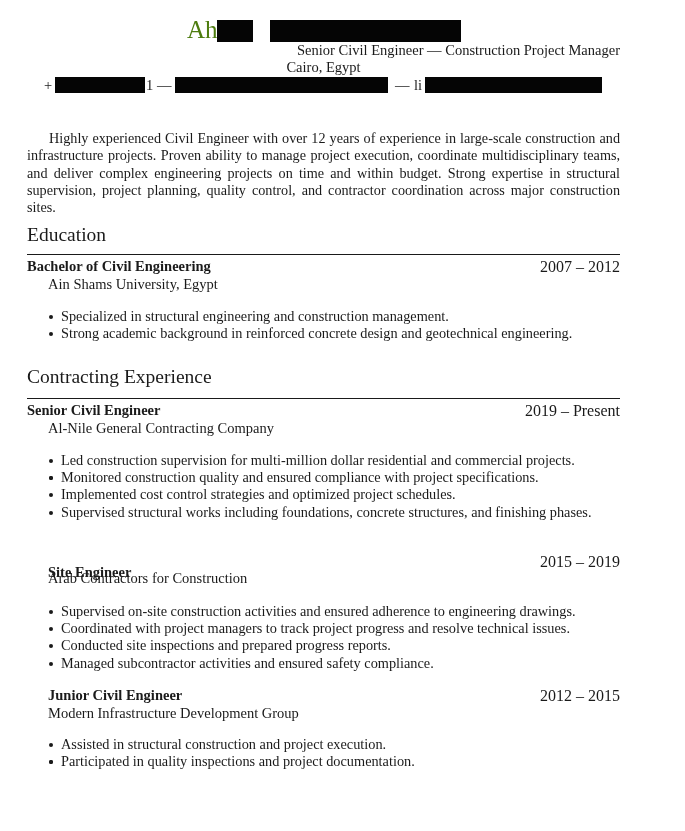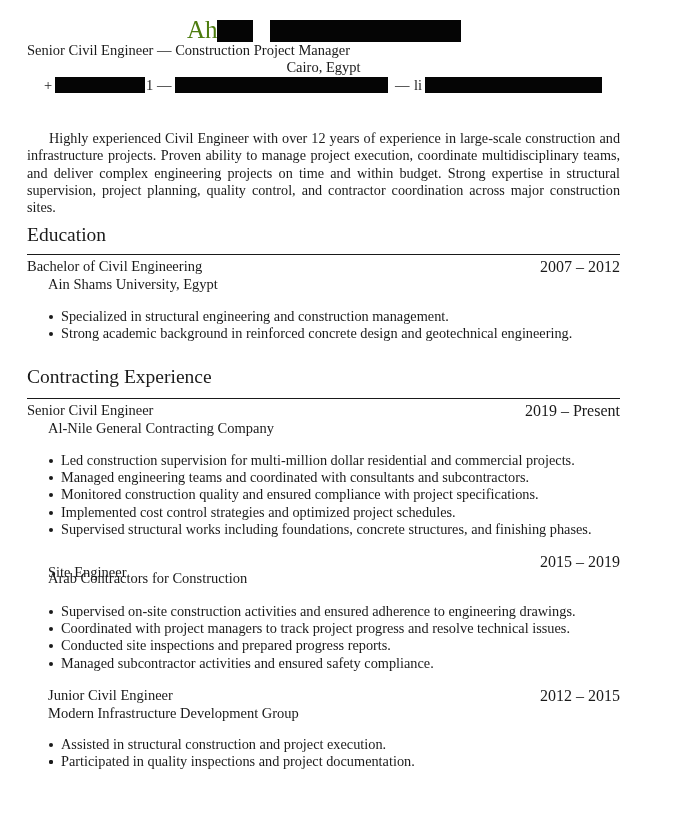--- a/index.html
+++ b/index.html
@@ -43,21 +43,21 @@
     }
     .redact {
       position: absolute;
       background: #050505;
     }
     .subtitle {
       position: absolute;
       top: 42px;
       left: 0;
       width: 593px;
-      text-align: left;
+      text-align: right;
       font-family: "Liberation Serif", serif;
       font-size: 14.5px;
       line-height: 17px;
     }
     .location {
       position: absolute;
       top: 59px;
       left: 0;
       width: 593px;
       text-align: center;
@@ -102,21 +102,21 @@
     .rule {
       position: absolute;
       left: 0;
       width: 593px;
       height: 1.3px;
       background: #1a1a1a;
     }
     .entry-title {
       position: absolute;
       font-family: "Liberation Serif", serif;
-      font-weight: normal;
+      font-weight: bold;
       font-size: 14.5px;
       line-height: 17px;
     }
     .entry-date {
       position: absolute;
       right: 0;
       font-family: "Liberation Serif", serif;
       font-size: 16px;
       line-height: 17px;
       text-align: right;
@@ -195,21 +195,21 @@
   </ul>
 
   <div class="section-title" style="top:366px;">Contracting Experience</div>
   <div class="rule" style="top:398px;"></div>
 
   <div class="entry-title" style="top:402px; left:0;">Senior Civil Engineer</div>
   <div class="entry-date" style="top:402px;">2019 – Present</div>
   <div class="entry-org" style="top:420px;">Al-Nile General Contracting Company</div>
   <ul class="bullets" style="top:452px;">
     <li><span class="dot"></span><span>Led construction supervision for multi-million dollar residential and commercial projects.</span></li>
-    <li><span class="dot"></span><span>Managed engineering teams and coordinated with consultants and subcontractors.</span></li>
+    <li><span class="dot"></span></li>
     <li><span class="dot"></span><span>Monitored construction quality and ensured compliance with project specifications.</span></li>
     <li><span class="dot"></span><span>Implemented cost control strategies and optimized project schedules.</span></li>
     <li><span class="dot"></span><span>Supervised structural works including foundations, concrete structures, and finishing phases.</span></li>
   </ul>
 
   <div class="entry-title" style="top:553px; left:21px;margin-top:11px;">Site Engineer</div>
   <div class="entry-date" style="top:553px;">2015 – 2019</div>
   <div class="entry-org" style="top:570px;">Arab Contractors for Construction</div>
   <ul class="bullets" style="top:603px;">
     <li><span class="dot"></span><span>Supervised on-site construction activities and ensured adherence to engineering drawings.</span></li>

